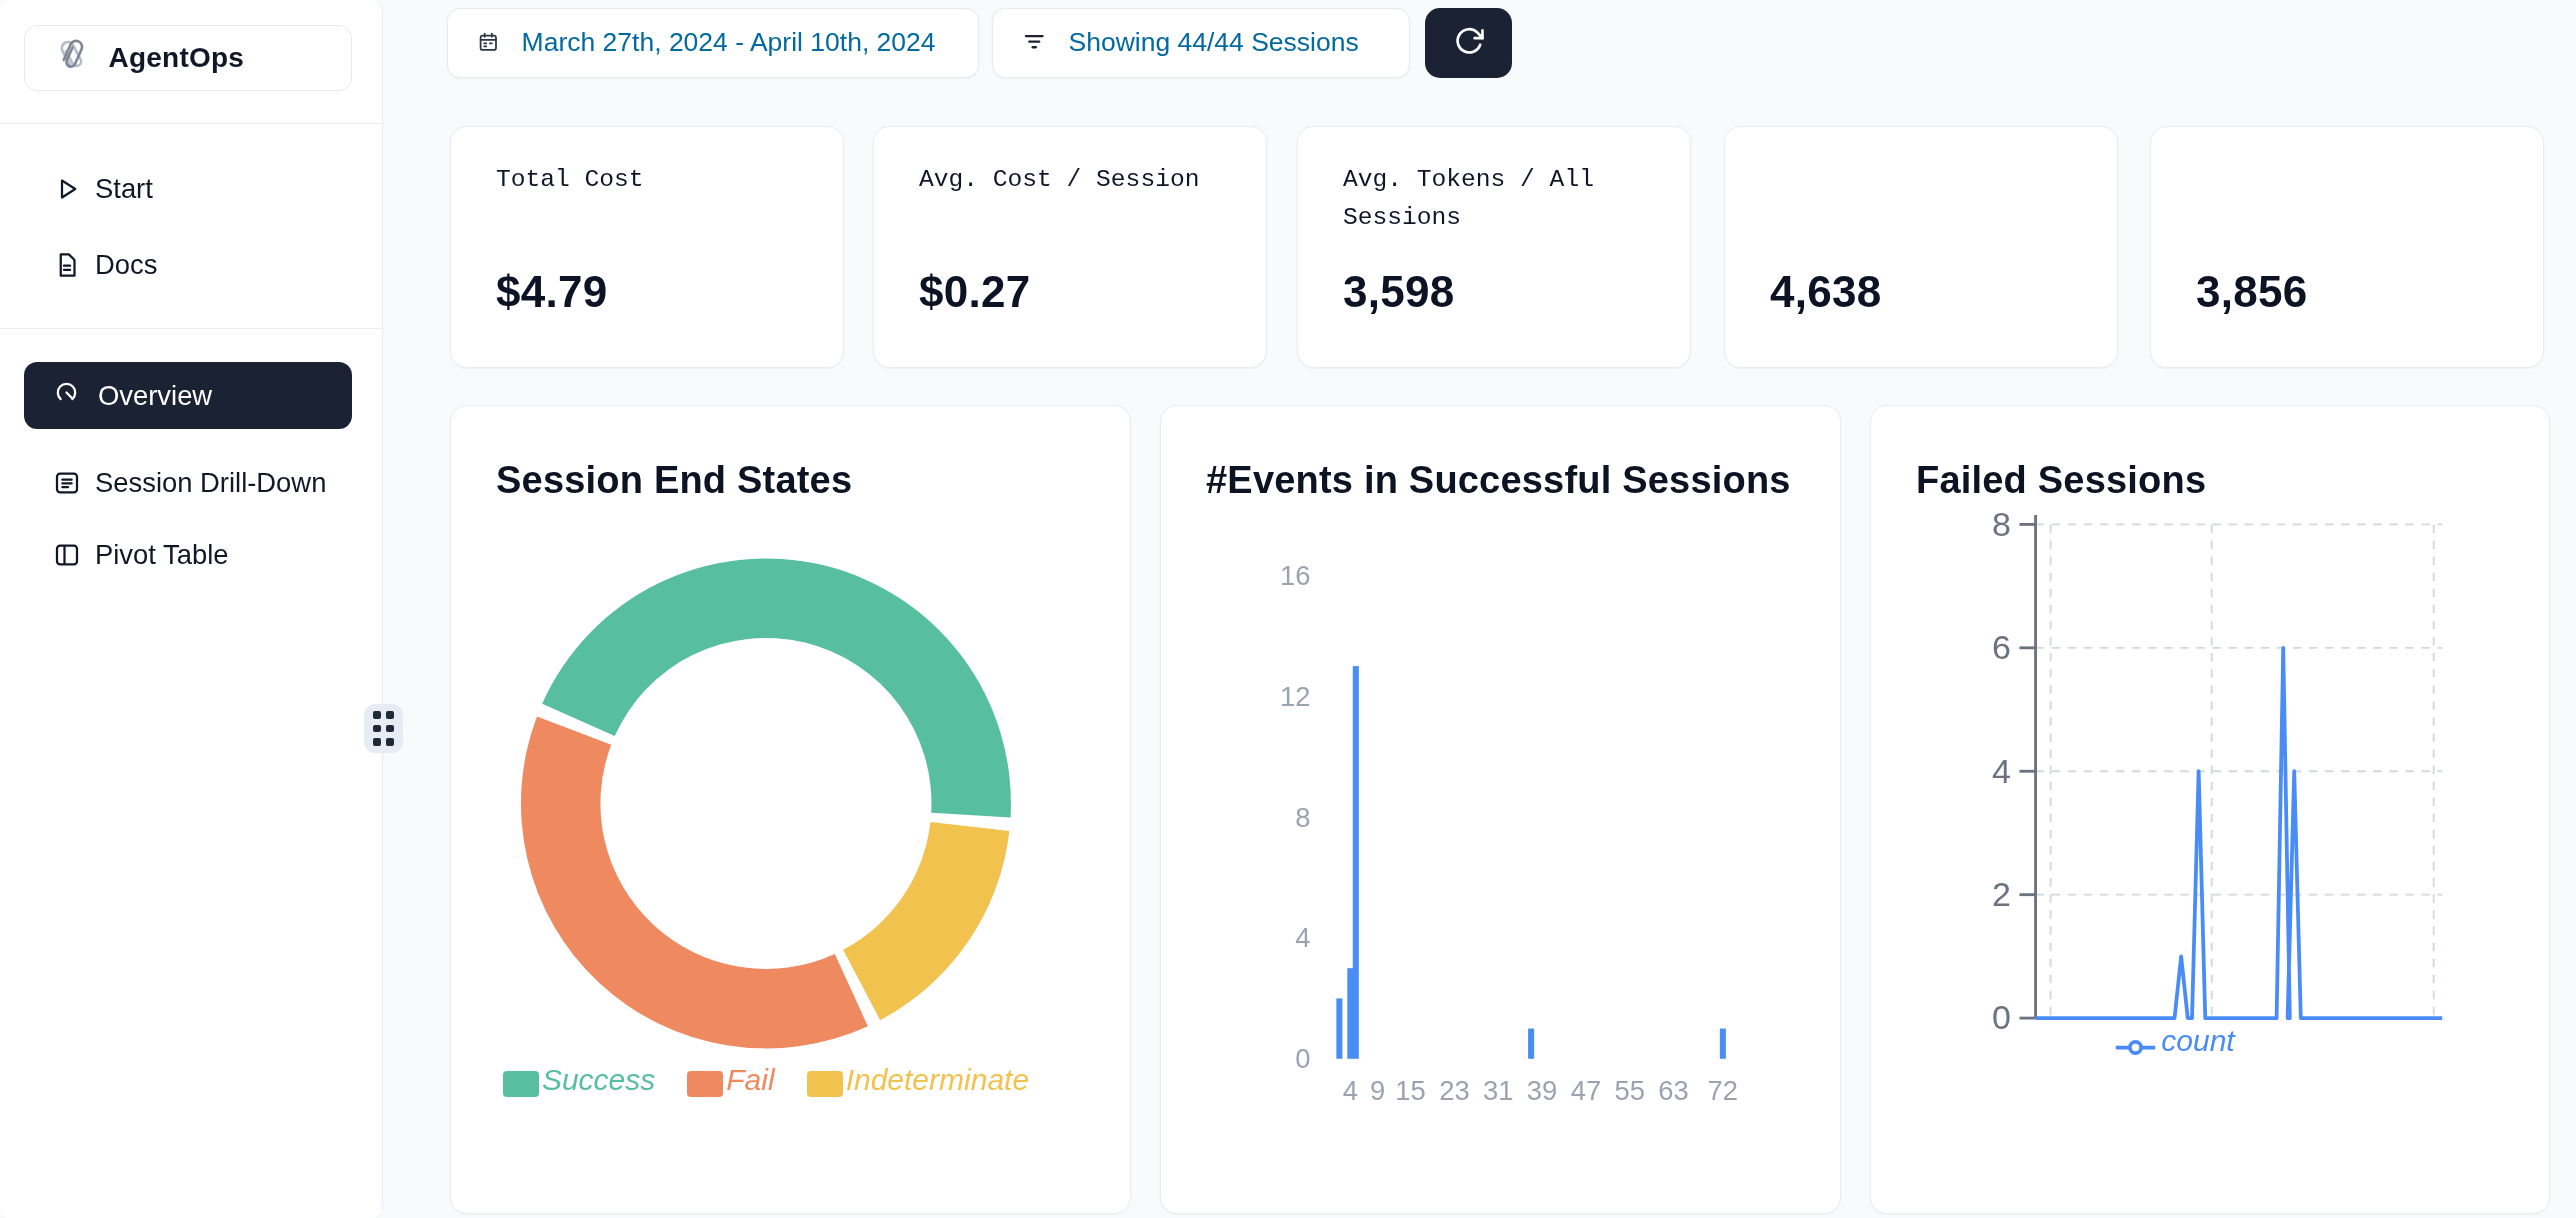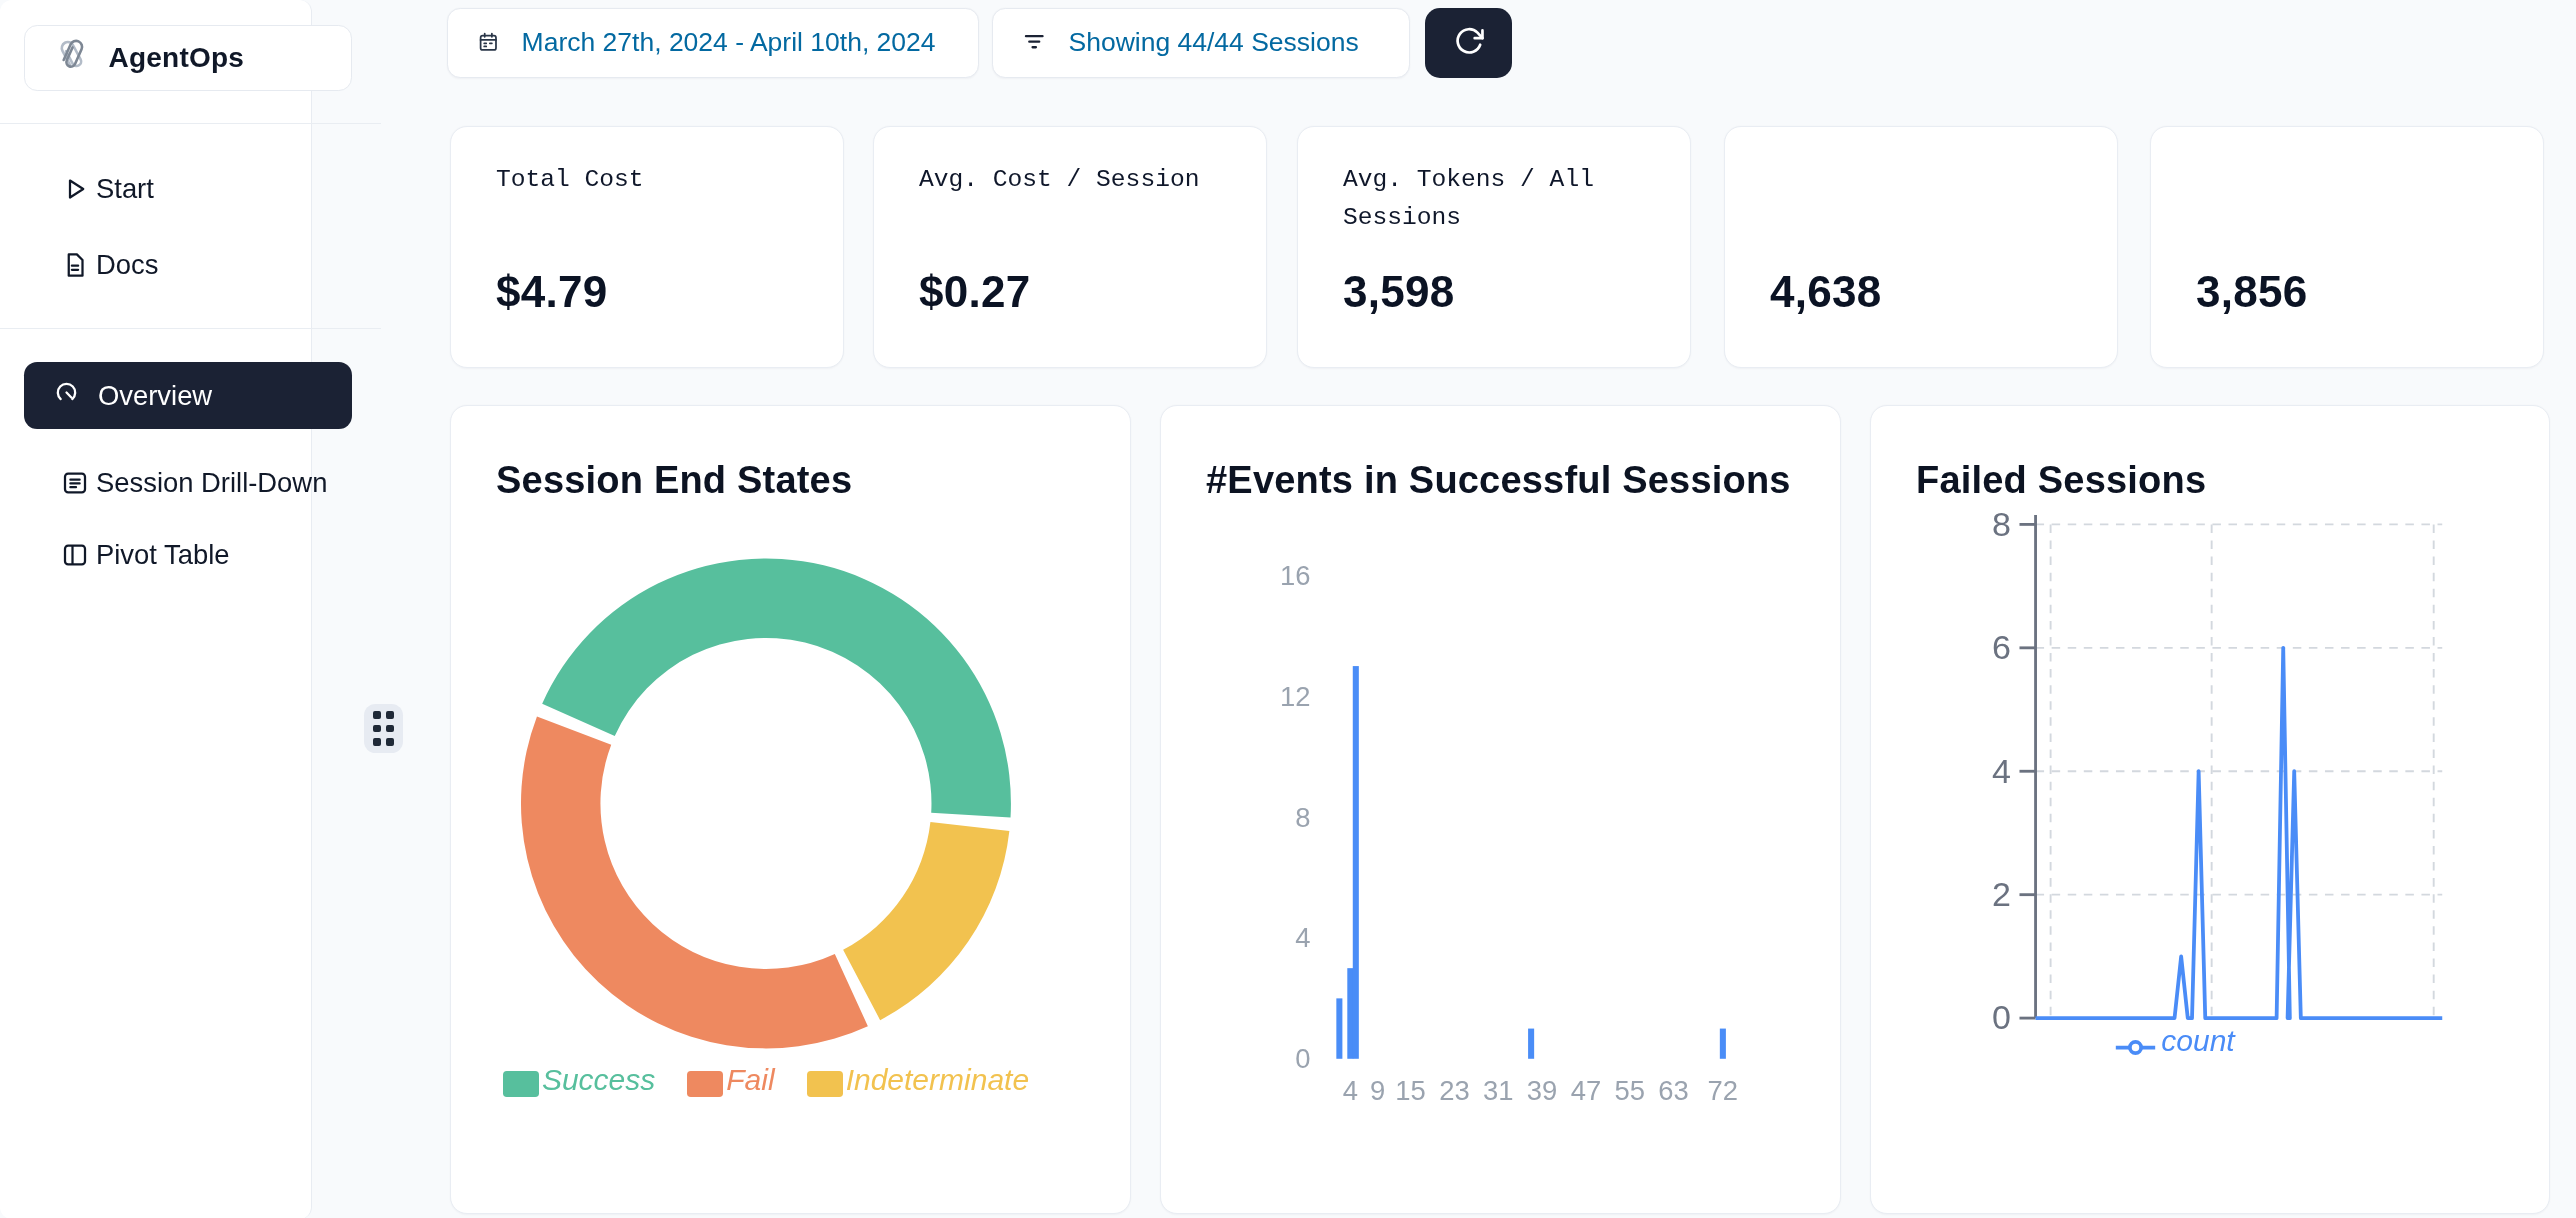--- a/index.html
+++ b/index.html
@@ -4,25 +4,25 @@
 <style>
   html,body{margin:0;padding:0;}
   body{
     width:2576px;height:1219px;position:relative;overflow:hidden;
     background:#f8fafc;
     font-family:"Liberation Sans",sans-serif;
     color:#101828;
     -webkit-font-smoothing:antialiased;
   }
   
-  .sidebar{position:absolute;left:0;top:0;width:312px;height:1219px;background:#ffffff;border-right:1.9px solid #e8ecf2;box-sizing:border-box;border-radius:12px;}
+  .sidebar{position:absolute;left:0;top:0;width:383px;height:1219px;background:#ffffff;border-right:1.9px solid #e8ecf2;box-sizing:border-box;border-radius:12px;}
   .logo-box{position:absolute;left:24px;top:24.6px;width:328px;height:66px;box-sizing:border-box;border:1.9px solid #e6eaf0;border-radius:13.2px;display:flex;align-items:center;padding-left:24.6px;background:#fff;}
   .logo-box .brand{font-size:28px;font-weight:700;margin-left:15px;letter-spacing:0.2px;color:#101828;}
   .sb-divider{position:absolute;left:0;width:381px;height:0;border-top:1.9px solid #e9edf2;}
-  .navrow{position:absolute;left:8px;width:381px;height:72px;display:flex;align-items:center;padding-left:51px;box-sizing:border-box;gap:5px;font-size:27.4px;font-weight:500;color:#101828;cursor:pointer;}
+  .navrow{position:absolute;left:0;width:381px;height:72px;display:flex;align-items:center;padding-left:51px;box-sizing:border-box;gap:12px;font-size:27.4px;font-weight:500;color:#101828;cursor:pointer;}
   .navrow .ic{width:32px;height:32px;display:flex;align-items:center;justify-content:center;}
   .pill{position:absolute;left:24px;width:328px;height:67px;border-radius:13.2px;background:#1b2234;color:#ffffff;display:flex;align-items:center;padding-left:28px;box-sizing:border-box;gap:17px;font-size:27.4px;font-weight:500;cursor:pointer;}
   .grip{position:absolute;left:364px;top:704px;width:39px;height:49px;border-radius:11.4px;background:#e7ebf2;display:grid;grid-template-columns:repeat(2,7.6px);grid-template-rows:repeat(3,7.6px);gap:5.7px;place-content:center;cursor:col-resize;}
   .grip i{width:7.6px;height:7.6px;background:#1f2937;border-radius:1.9px;display:block;}
   
   .tbtn{position:absolute;top:7.6px;height:70px;box-sizing:border-box;background:#ffffff;border:1.9px solid #e6eaf0;border-radius:13.2px;display:flex;align-items:center;padding:0 28px;gap:21px;font-size:26.5px;font-weight:500;color:#0369a1;cursor:pointer;box-shadow:0 0.9px 1.9px rgba(16,24,40,.04);}
   .tbtn .ic{display:flex;align-items:center;}
   .btn-refresh{position:absolute;left:1425px;top:7.6px;width:87px;height:70px;border-radius:15px;background:#1b2234;display:flex;align-items:center;justify-content:center;cursor:pointer;border:none;}
   
   .card{position:absolute;background:#ffffff;border:1.9px solid #e9edf3;border-radius:17px;box-sizing:border-box;box-shadow:0 0.9px 1.9px rgba(16,24,40,.04);}

